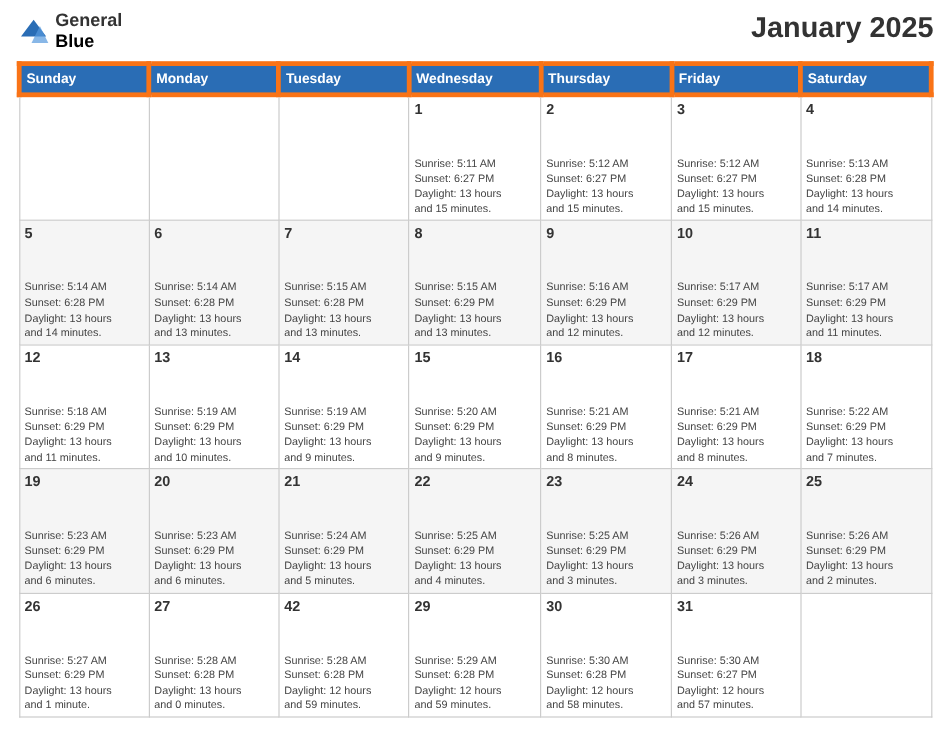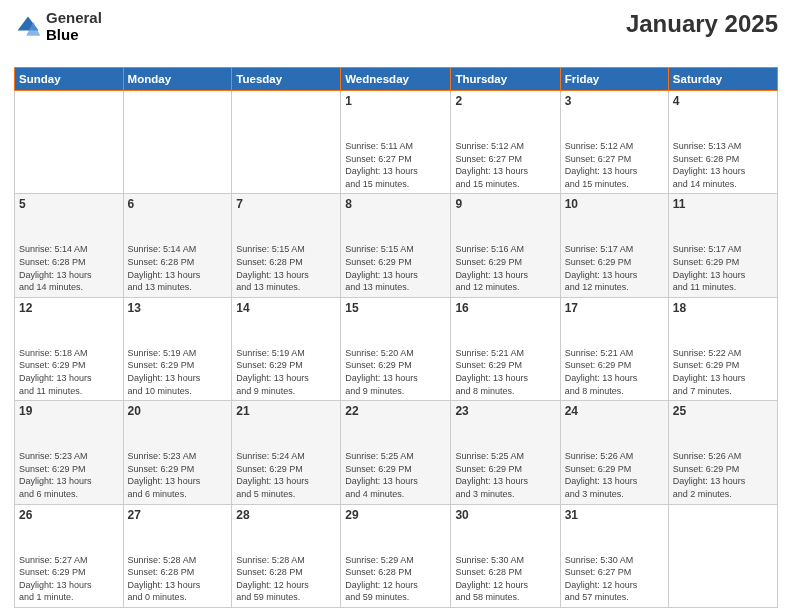--- a/index.html
+++ b/index.html
@@ -13,21 +13,21 @@
     .page {
       width: 792px;
       height: 612px;
       background: #fff;
       padding: 10px 14px 10px 14px;
     }
     .header {
       display: flex;
       justify-content: space-between;
       align-items: flex-start;
-      margin-bottom: 24px;
+      margin-bottom: 8px;
     }
     .logo {
       display: flex;
       align-items: center;
       gap: 4px;
     }
     .logo-text {
       display: flex;
       flex-direction: column;
       line-height: 1.1;
@@ -63,21 +63,21 @@
       border-collapse: collapse;
       border: 1px solid #ccc;
     }
     .calendar th {
       background: #2a6db5;
       color: #fff;
       font-size: 11.5px;
       font-weight: bold;
       padding: 5px 4px;
       text-align: left;
-      border: 1px solid #f97316;
+      border: 4px solid #f97316;
     }
     .calendar td {
       border: 1px solid #ccc;
       vertical-align: top;
       padding: 3px 4px;
       width: 113px;
       height: 78px;
       background: #fff;
       font-size: 9.5px;
       color: #333;
@@ -336,21 +336,21 @@
 and 1 minute.</div>
           </td>
           <td>
             <span class="day-number">27</span>
             <div class="day-info" style="white-space: pre-line;">Sunrise: 5:28 AM
 Sunset: 6:28 PM
 Daylight: 13 hours
 and 0 minutes.</div>
           </td>
           <td>
-            <span class="day-number">28</span>
+            <span class="day-number">42</span>
             <div class="day-info" style="white-space: pre-line;">Sunrise: 5:28 AM
 Sunset: 6:28 PM
 Daylight: 12 hours
 and 59 minutes.</div>
           </td>
           <td>
             <span class="day-number">29</span>
             <div class="day-info" style="white-space: pre-line;">Sunrise: 5:29 AM
 Sunset: 6:28 PM
 Daylight: 12 hours

